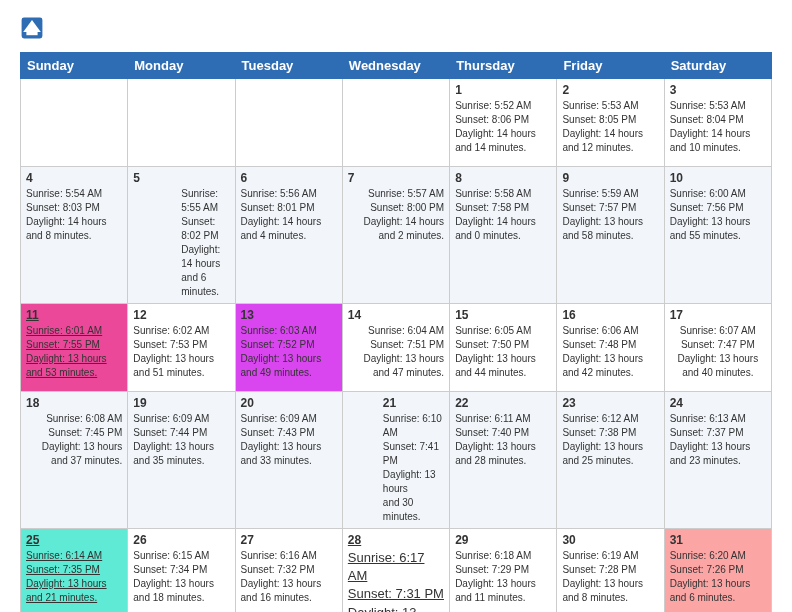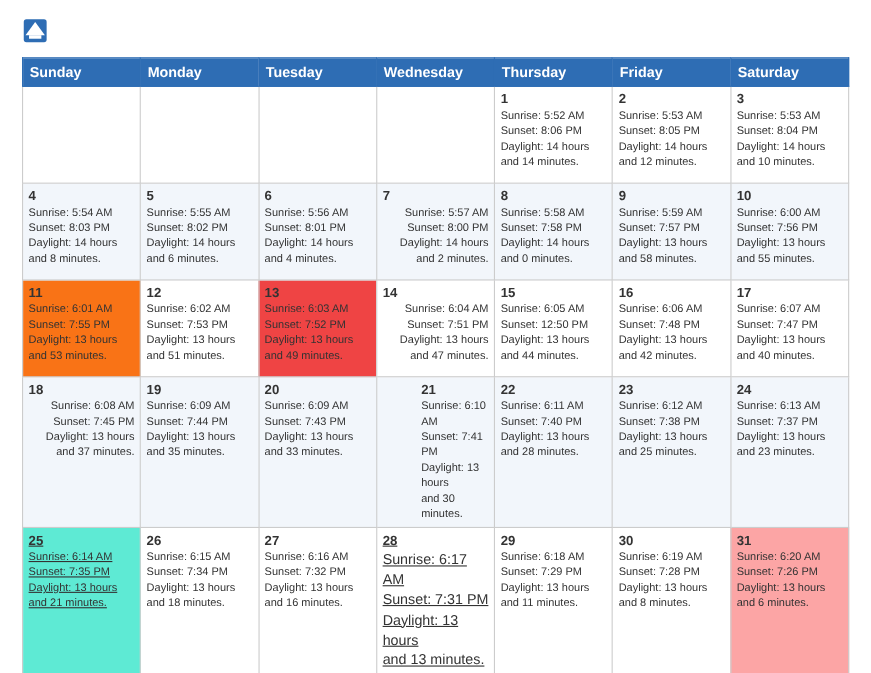--- a/index.html
+++ b/index.html
@@ -140,21 +140,21 @@
       <tr>
         <td style="background: rgb(242, 246, 251);">
           <span class="day-number">4</span>
           <div style="white-space: pre-line; font-size: 10px; line-height: 1.4;">Sunrise: 5:54 AM
 Sunset: 8:03 PM
 Daylight: 14 hours
 and 8 minutes.</div>
         </td>
         <td style="background: rgb(242, 246, 251);">
           <span class="day-number">5</span>
-          <div style="white-space: pre-line; font-size: 10px; line-height: 1.4;">Sunrise: 5:55 AM
+          <div style="white-space: pre-line; font-size: 10px; line-height: 1.4; margin-left: 48px;">Sunrise: 5:55 AM
 Sunset: 8:02 PM
 Daylight: 14 hours
 and 6 minutes.</div>
         </td>
         <td style="background: rgb(242, 246, 251);">
           <span class="day-number">6</span>
           <div style="white-space: pre-line; font-size: 10px; line-height: 1.4;">Sunrise: 5:56 AM
 Sunset: 8:01 PM
 Daylight: 14 hours
 and 4 minutes.</div>
@@ -182,65 +182,65 @@
         </td>
         <td style="background: rgb(242, 246, 251);">
           <span class="day-number">10</span>
           <div style="white-space: pre-line; font-size: 10px; line-height: 1.4;">Sunrise: 6:00 AM
 Sunset: 7:56 PM
 Daylight: 13 hours
 and 55 minutes.</div>
         </td>
       </tr>
       <tr>
-        <td style="background: #f97316;">
+        <td style="background: #ec4899; text-decoration: underline;">
           <span class="day-number">11</span>
           <div style="white-space: pre-line; font-size: 10px; line-height: 1.4;">Sunrise: 6:01 AM
 Sunset: 7:55 PM
 Daylight: 13 hours
 and 53 minutes.</div>
         </td>
         <td style="background: rgb(255, 255, 255);">
           <span class="day-number">12</span>
           <div style="white-space: pre-line; font-size: 10px; line-height: 1.4;">Sunrise: 6:02 AM
 Sunset: 7:53 PM
 Daylight: 13 hours
 and 51 minutes.</div>
         </td>
-        <td style="background: #ef4444;">
+        <td style="background: #d946ef;">
           <span class="day-number">13</span>
           <div style="white-space: pre-line; font-size: 10px; line-height: 1.4;">Sunrise: 6:03 AM
 Sunset: 7:52 PM
 Daylight: 13 hours
 and 49 minutes.</div>
         </td>
         <td style="background: rgb(255, 255, 255);">
           <span class="day-number">14</span>
           <div style="white-space: pre-line; font-size: 10px; line-height: 1.4; text-align: right;">Sunrise: 6:04 AM
 Sunset: 7:51 PM
 Daylight: 13 hours
 and 47 minutes.</div>
         </td>
         <td style="background: rgb(255, 255, 255);">
           <span class="day-number">15</span>
           <div style="white-space: pre-line; font-size: 10px; line-height: 1.4;">Sunrise: 6:05 AM
-Sunset: 12:50 PM
+Sunset: 7:50 PM
 Daylight: 13 hours
 and 44 minutes.</div>
         </td>
         <td style="background: rgb(255, 255, 255);">
           <span class="day-number">16</span>
           <div style="white-space: pre-line; font-size: 10px; line-height: 1.4;">Sunrise: 6:06 AM
 Sunset: 7:48 PM
 Daylight: 13 hours
 and 42 minutes.</div>
         </td>
         <td style="background: rgb(255, 255, 255);">
           <span class="day-number">17</span>
-          <div style="white-space: pre-line; font-size: 10px; line-height: 1.4;">Sunrise: 6:07 AM
+          <div style="white-space: pre-line; font-size: 10px; line-height: 1.4; text-align: center;">Sunrise: 6:07 AM
 Sunset: 7:47 PM
 Daylight: 13 hours
 and 40 minutes.</div>
         </td>
       </tr>
       <tr>
         <td style="background: rgb(242, 246, 251);">
           <span class="day-number">18</span>
           <div style="white-space: pre-line; font-size: 10px; line-height: 1.4; text-align: right;">Sunrise: 6:08 AM
 Sunset: 7:45 PM

